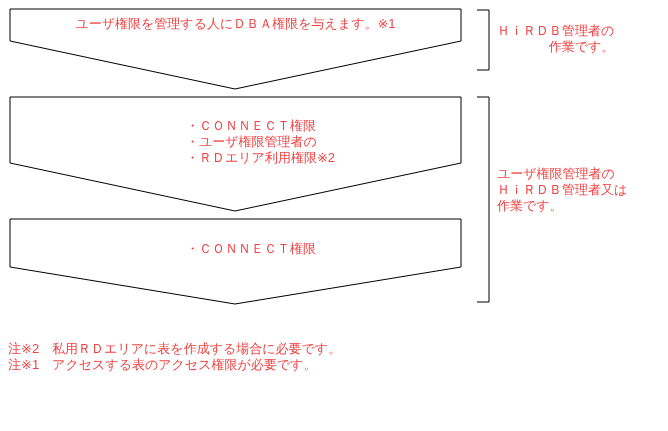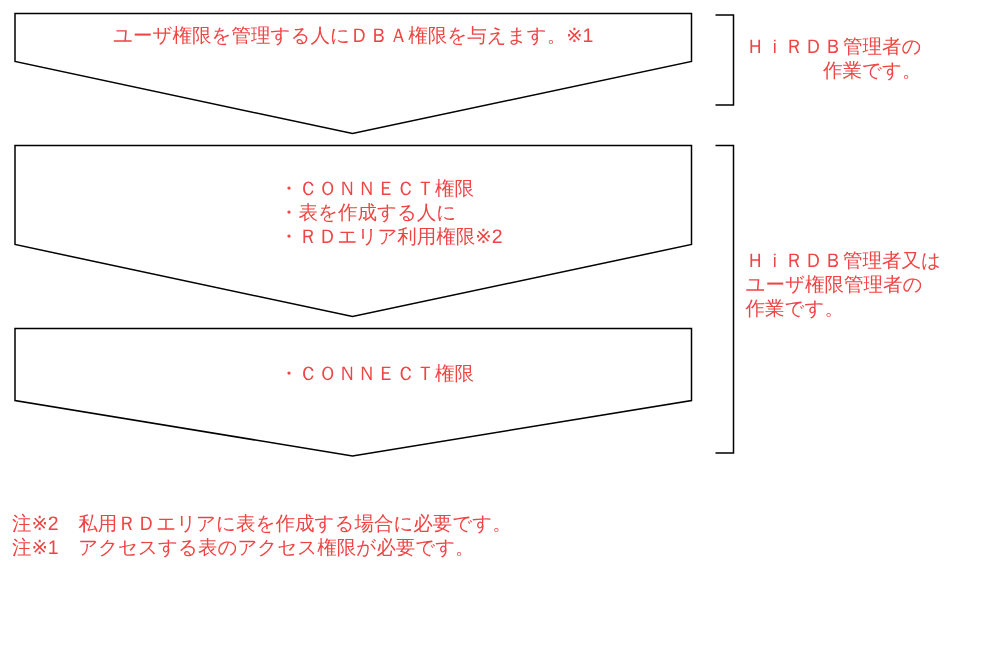--- a/index.html
+++ b/index.html
@@ -81,37 +81,37 @@
     <polygon points="10,219 461,219 461,267 235,304 10,267"></polygon>
     <path d="M477,10 H489 V70 H477"></path>
     <path d="M477,97 H489 V302 H477"></path>
   </svg>
 
   <div class="txt step-line step1-line">ユーザ権限を管理する人にＤＢＡ権限を与えます。※1</div>
 
 
   <div class="bullets bullets2">
     <div>・ＣＯＮＮＥＣＴ権限</div>
-    <div>・表を作成する人に</div>
+    <div>・ユーザ権限管理者の</div>
     <div>・ＲＤエリア利用権限※2</div>
   </div>
 
 
   <div class="bullets bullets3">
     <div>・ＣＯＮＮＥＣＴ権限</div>
   </div>
 
   <div class="bracket-label bracket-label-1">
     <div>ＨｉＲＤＢ管理者の</div>
     <div>作業です。</div>
   </div>
 
   <div class="bracket-label bracket-label-2">
+    <div>ユーザ権限管理者の</div>
     <div>ＨｉＲＤＢ管理者又は</div>
-    <div>ユーザ権限管理者の</div>
     <div>作業です。</div>
   </div>
 
   <div class="notes">
     <div>注※2　私用ＲＤエリアに表を作成する場合に必要です。</div>
     <div>注※1　アクセスする表のアクセス権限が必要です。</div>
   </div>
 
 </div>
 

